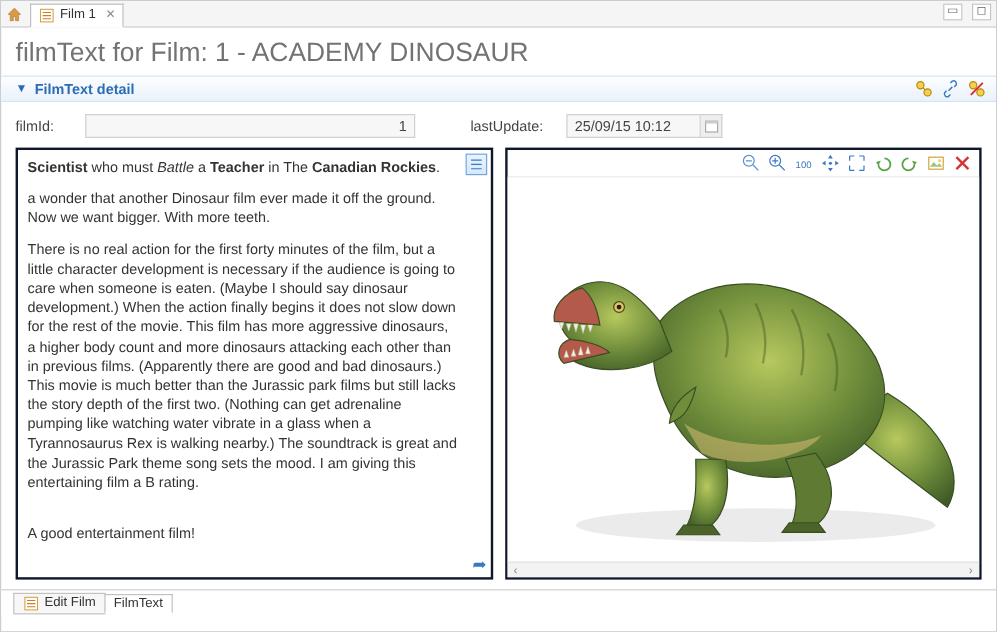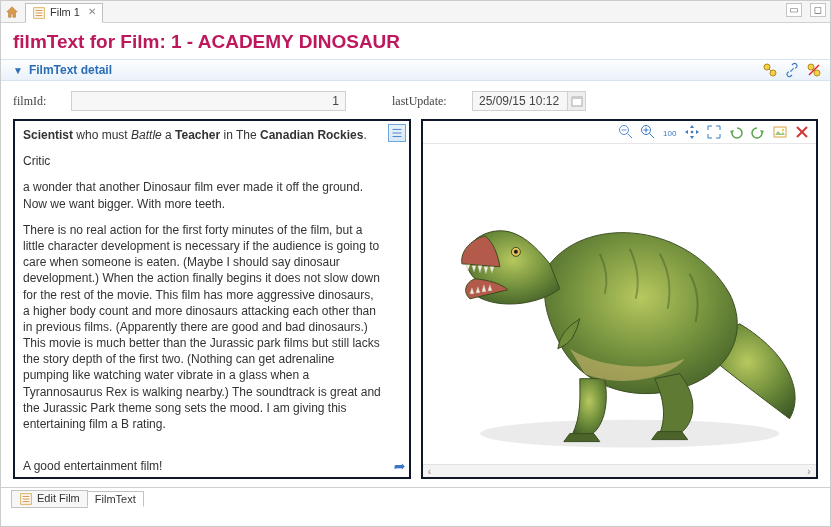--- a/index.html
+++ b/index.html
@@ -55,23 +55,23 @@
     line-height: 12px;
     text-align: center;
     color: #666;
     cursor: pointer;
   }
   
   .title-area {
     padding: 8px 12px 6px 12px;
   }
   .page-title {
-    color: #be185d;
-    font-size: 19px;
-    font-weight: 700;
+    color: #737373;
+    font-size: 22px;
+    font-weight: 400;
   }
   
   .section-header {
     display: flex;
     align-items: center;
     justify-content: space-between;
     height: 22px;
     padding: 0 8px 0 12px;
     background: linear-gradient(#fdfeff,#e9f1fa);
     border-top: 1px solid #d6e3f2;
@@ -86,36 +86,36 @@
   }
   .section-header .right { display: flex; gap: 6px; }
   .hdricon { width: 16px; height: 16px; cursor: pointer; }
   
   .form-row {
     display: flex;
     align-items: center;
     padding: 10px 12px 8px 12px;
     gap: 10px;
   }
-  .label { color: #444; font-size: 12px; font-family: Liberation Serif, serif; }
+  .label { color: #444; font-size: 12px; }
   .input-wrap {
     flex: 0 0 auto;
   }
   .num-field {
     width: 275px;
     height: 20px;
     border: 1px solid #d0d0d0;
     background: #f7f7f7;
     text-align: right;
     padding: 0 6px;
     font-size: 12px;
     color: #444;
   }
   .date-field {
-    width: 96px;
+    width: 112px;
     height: 20px;
     border: 1px solid #d0d0d0;
     background: #f7f7f7;
     padding: 0 6px;
     font-size: 12px;
     color: #444;
   }
   .date-btn {
     width: 18px; height: 20px;
     border: 1px solid #d0d0d0;
@@ -306,21 +306,20 @@
             <line x1="4" y1="5" x2="14" y2="5" stroke="#3b78c4"></line>
             <line x1="4" y1="9" x2="14" y2="9" stroke="#3b78c4"></line>
             <line x1="4" y1="13" x2="14" y2="13" stroke="#3b78c4"></line>
           </svg>
       </div>
     </div>
     <div class="text-content">
       <p>
         <b>Scientist</b><span> who must </span><i>Battle</i><span> a </span><b>Teacher</b><span> in The </span><b>Canadian Rockies</b><span>.</span>
       </p>
-      <p>Critic</p>
       <p>a wonder that another Dinosaur film ever made it off the ground. Now we want bigger. With more teeth.</p>
       <p>There is no real action for the first forty minutes of the film, but a little character development is necessary if the audience is going to care when someone is eaten. (Maybe I should say dinosaur development.) When the action finally begins it does not slow down for the rest of the movie. This film has more aggressive dinosaurs, a higher body count and more dinosaurs attacking each other than in previous films. (Apparently there are good and bad dinosaurs.) This movie is much better than the Jurassic park films but still lacks the story depth of the first two. (Nothing can get adrenaline pumping like watching water vibrate in a glass when a Tyrannosaurus Rex is walking nearby.) The soundtrack is great and the Jurassic Park theme song sets the mood. I am giving this entertaining film a B rating.</p>
       <p style="margin-top:26px">A good entertainment film!</p>
     </div>
     <span class="text-footer-icon">➦</span>
   </div>
 
   <div class="pane">
     <div class="img-toolbar">
       <span class="tool">

